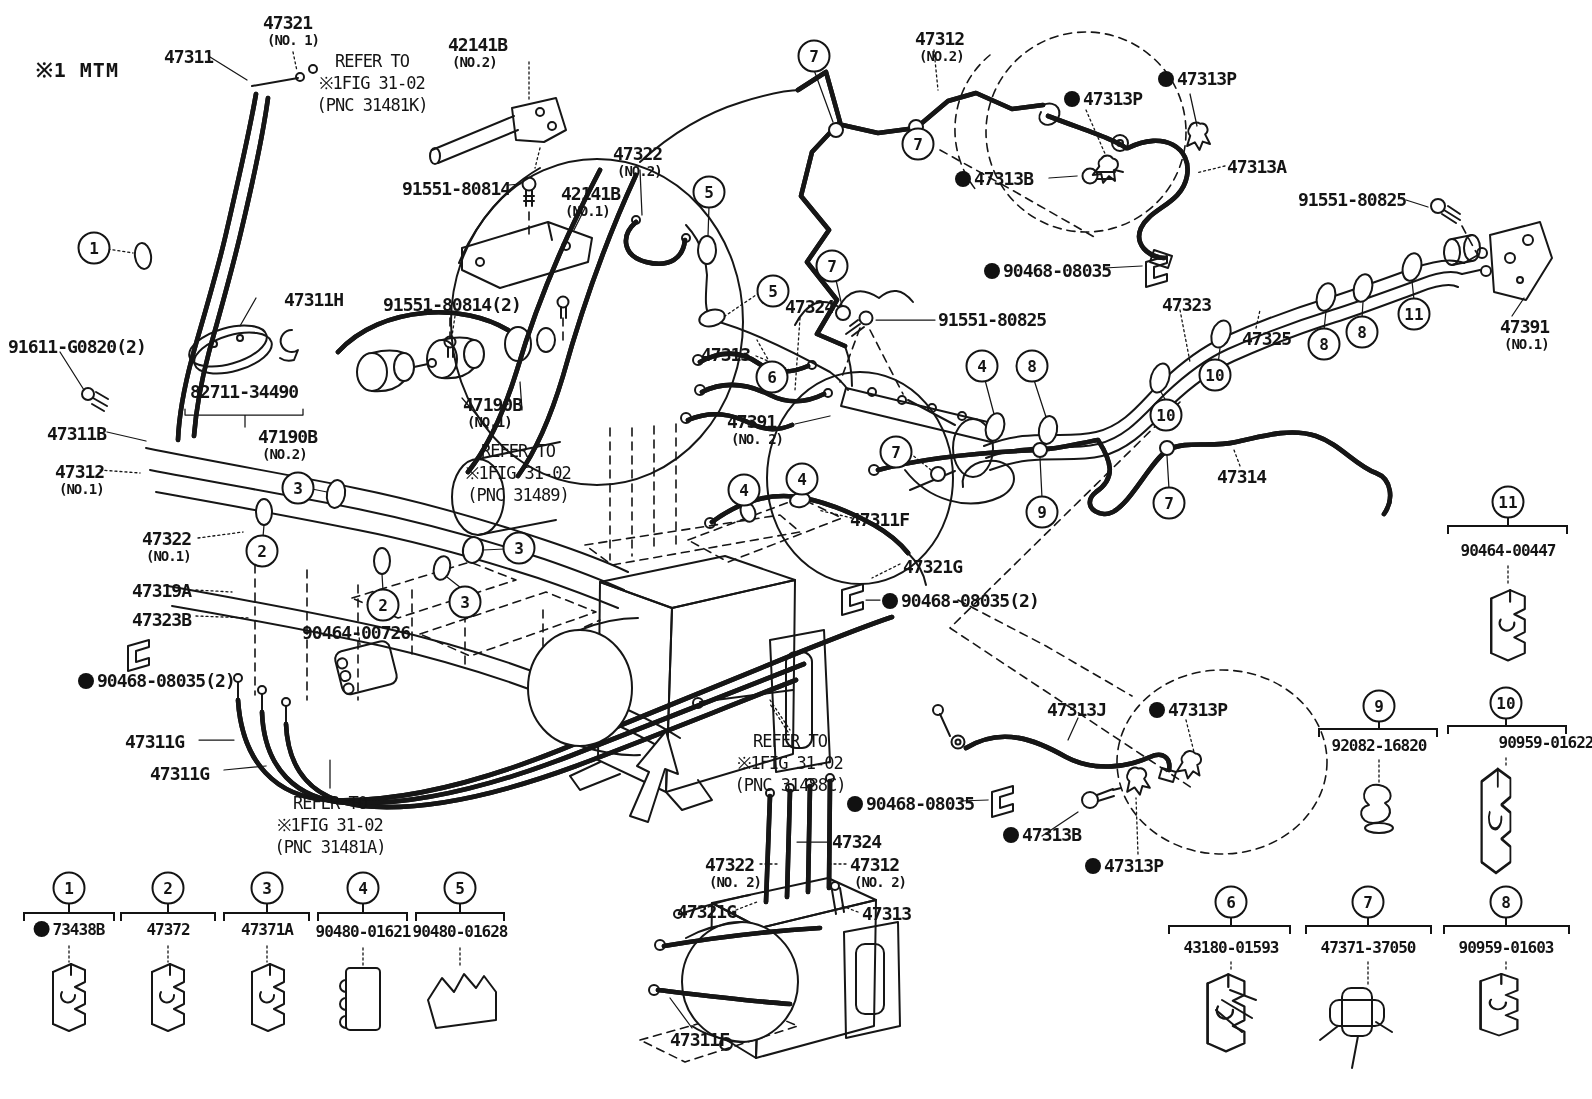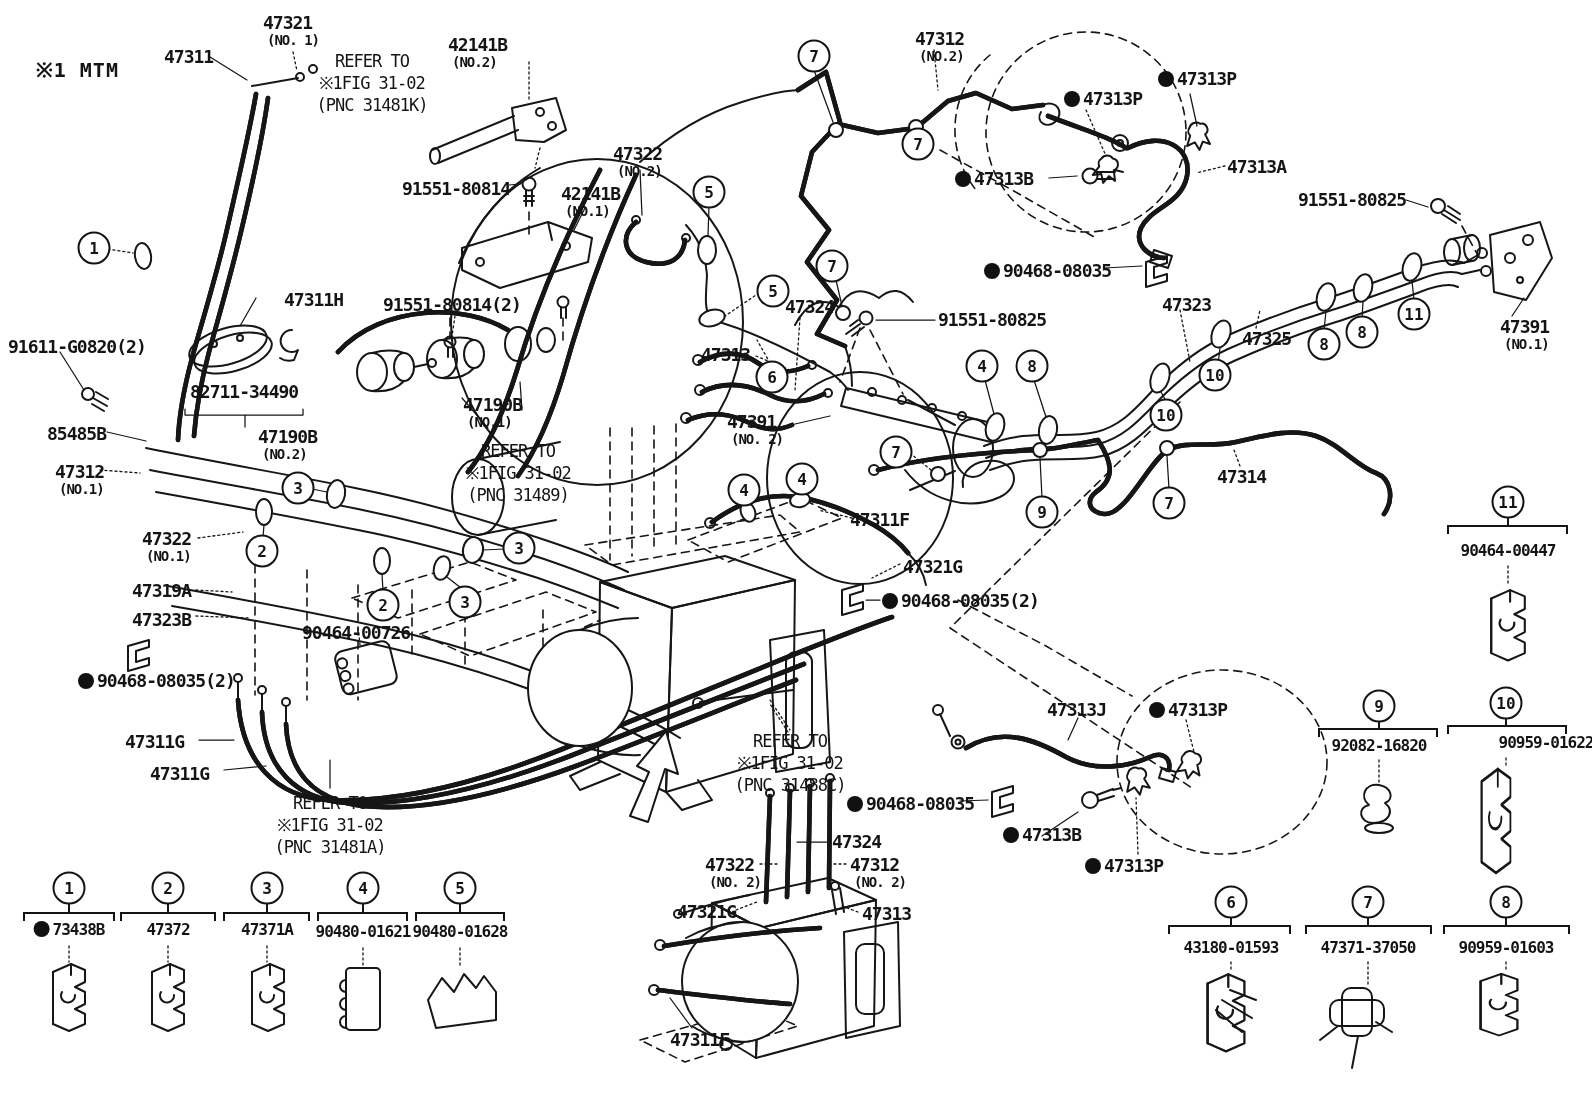--- a/index.html
+++ b/index.html
@@ -396,21 +396,21 @@
       <div class="plabel" style="left: 955px; top: 170px;"><span class="bullet"></span><span>47313B</span></div>
       <div class="plabel" style="left: 1227px; top: 158px;"><span>47313A</span></div>
       <div class="plabel" style="left: 1298px; top: 191px;"><span>91551-80825</span></div>
       <div class="plabel" style="left: 984px; top: 262px;"><span class="bullet"></span><span>90468-08035</span></div>
       <div class="plabel" style="left: 1162px; top: 296px;"><span>47323</span></div>
       <div class="plabel" style="left: 1242px; top: 330px;"><span>47325</span></div>
       <div class="plabel" style="left: 1500px; top: 318px;"><span>47391</span><span class="sub">(NO.1)</span></div>
       <div class="plabel" style="left: 8px; top: 338px;"><span>91611-G0820(2)</span></div>
       <div class="plabel" style="left: 240px; top: 291px; margin-left: 44px;"><span>47311H</span></div>
       <div class="plabel" style="left: 190px; top: 383px;"><span>82711-34490</span></div>
-      <div class="plabel" style="left: 47px; top: 425px;"><span>85485B</span></div>
+      <div class="plabel" style="left: 47px; top: 425px;"><span>47311B</span></div>
       <div class="plabel" style="left: 55px; top: 463px;"><span>47312</span><span class="sub">(NO.1)</span></div>
       <div class="plabel" style="left: 258px; top: 428px;"><span>47190B</span><span class="sub">(NO.2)</span></div>
       <div class="plabel" style="left: 383px; top: 296px;"><span>91551-80814(2)</span></div>
       <div class="plabel" style="left: 463px; top: 396px;"><span>47190B</span><span class="sub">(NO.1)</span></div>
       <div class="plabel" style="left: 142px; top: 530px;"><span>47322</span><span class="sub">(NO.1)</span></div>
       <div class="plabel" style="left: 132px; top: 582px;"><span>47319A</span></div>
       <div class="plabel" style="left: 132px; top: 611px;"><span>47323B</span></div>
       <div class="plabel" style="left: 302px; top: 624px;"><span>90464-00726</span></div>
       <div class="plabel" style="left: 78px; top: 672px;"><span class="bullet"></span><span>90468-08035(2)</span></div>
       <div class="plabel" style="left: 125px; top: 733px;"><span>47311G</span></div>

